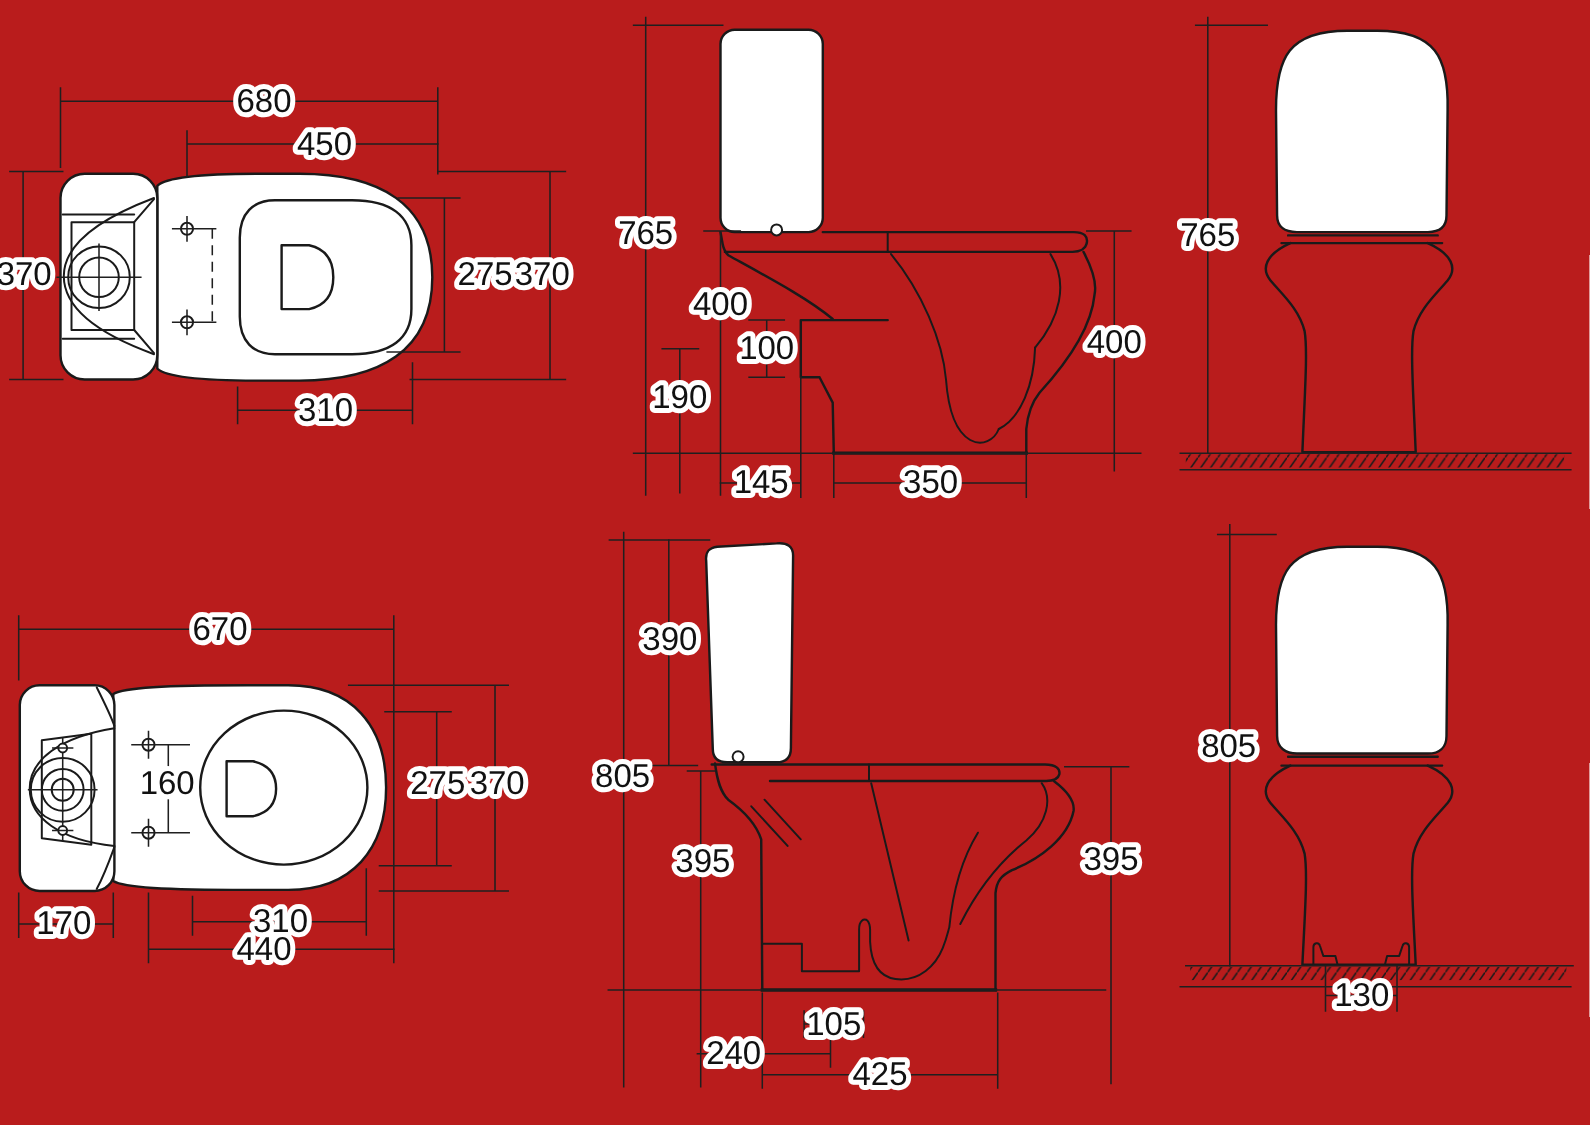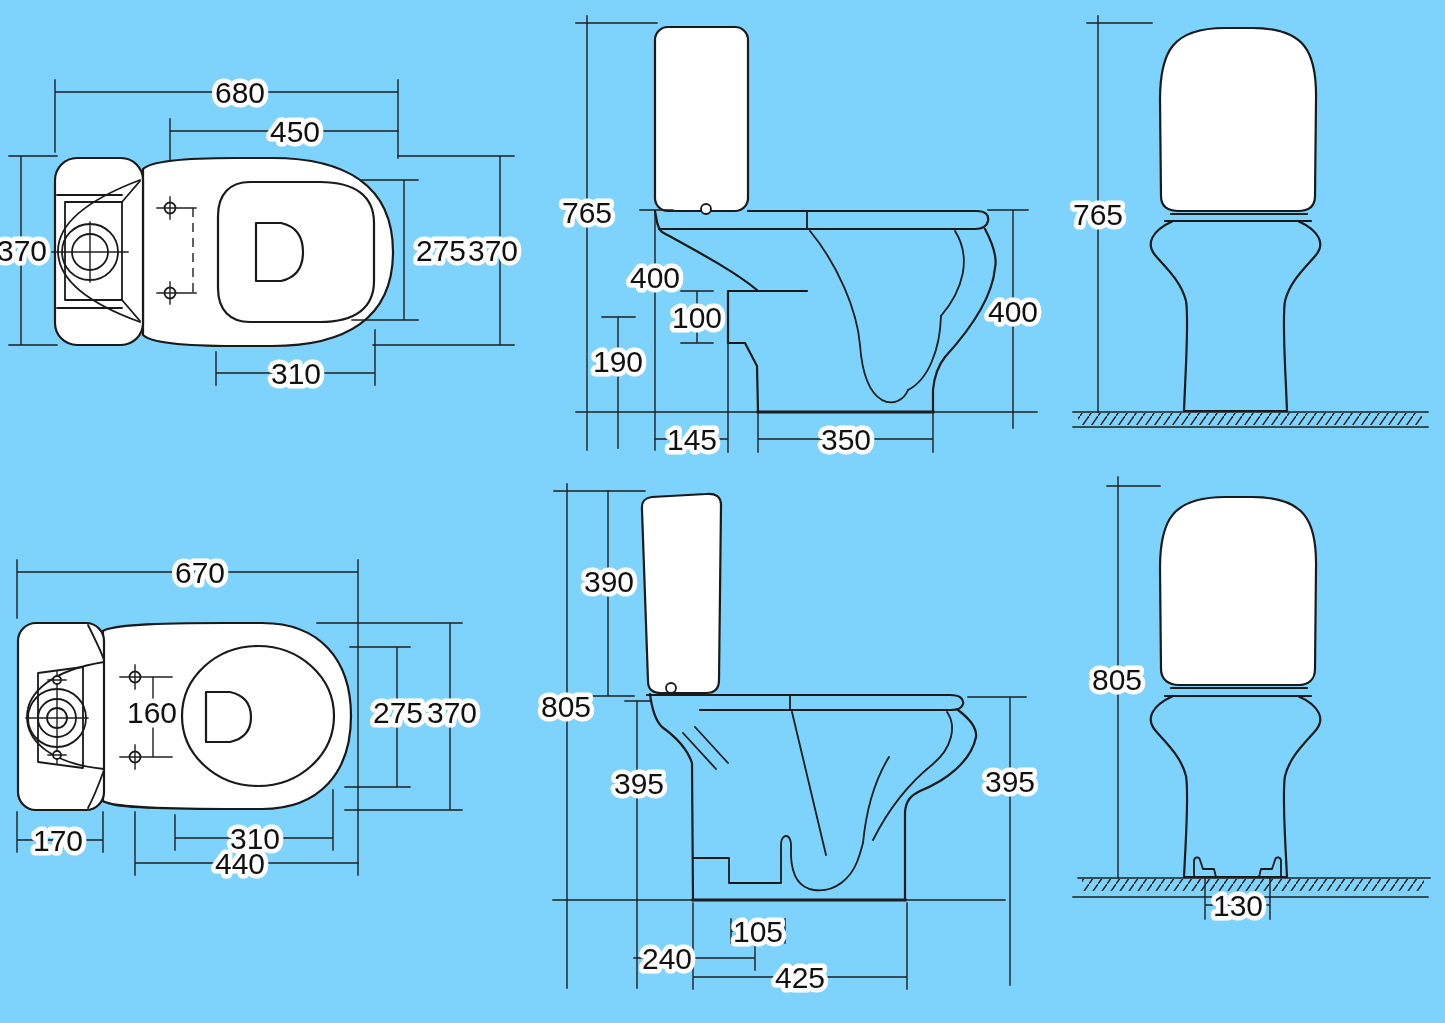--- a/index.html
+++ b/index.html
@@ -1,16 +1,16 @@
 <!DOCTYPE html>
 <html><head>
 <meta charset="utf-8">
 <style>
   html,body{margin:0;padding:0;background:#ffffff;}
-  .stage{width:1445px;height:1023px;background:#7dd3fc;position:relative;font-family:"Liberation Sans",sans-serif;}
+  .stage{width:1445px;height:1023px;background:#b91c1c;position:relative;font-family:"Liberation Sans",sans-serif;}
   svg{display:block;}
   .outline{fill:none;stroke:#1a1a1a;stroke-width:2.2;stroke-linecap:round;stroke-linejoin:round;}
   .outlineW{fill:#ffffff;stroke:#1a1a1a;stroke-width:2.2;stroke-linejoin:round;}
   .thick{fill:none;stroke:#1a1a1a;stroke-width:3;stroke-linecap:square;}
   .inner{fill:none;stroke:#1a1a1a;stroke-width:1.8;stroke-linecap:round;stroke-linejoin:round;}
   .dim{fill:none;stroke:#1f1f1f;stroke-width:1.4;stroke-linecap:square;}
   .dashed{fill:none;stroke:#1f1f1f;stroke-width:1.4;stroke-dasharray:9 6;}
   .holeface{fill:#ffffff;stroke:#1a1a1a;stroke-width:1.8;}
   text.dimtxt{font-family:"Liberation Sans",sans-serif;font-size:30px;fill:#111;
     paint-order:stroke;stroke:#ffffff;stroke-width:9px;stroke-linejoin:round;

